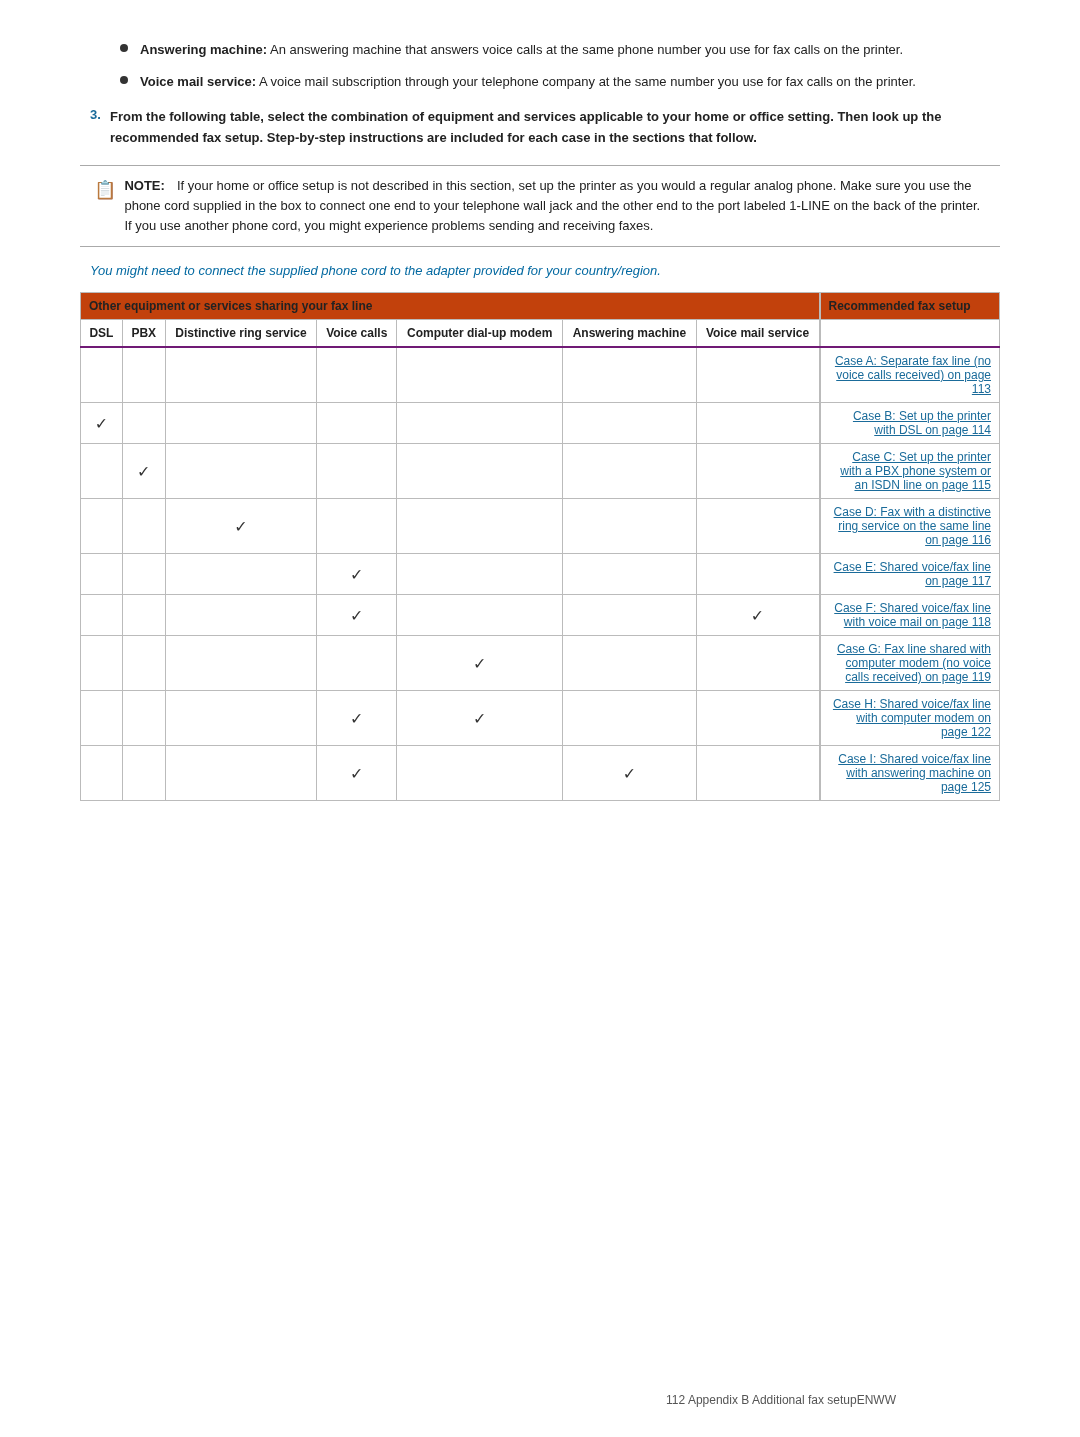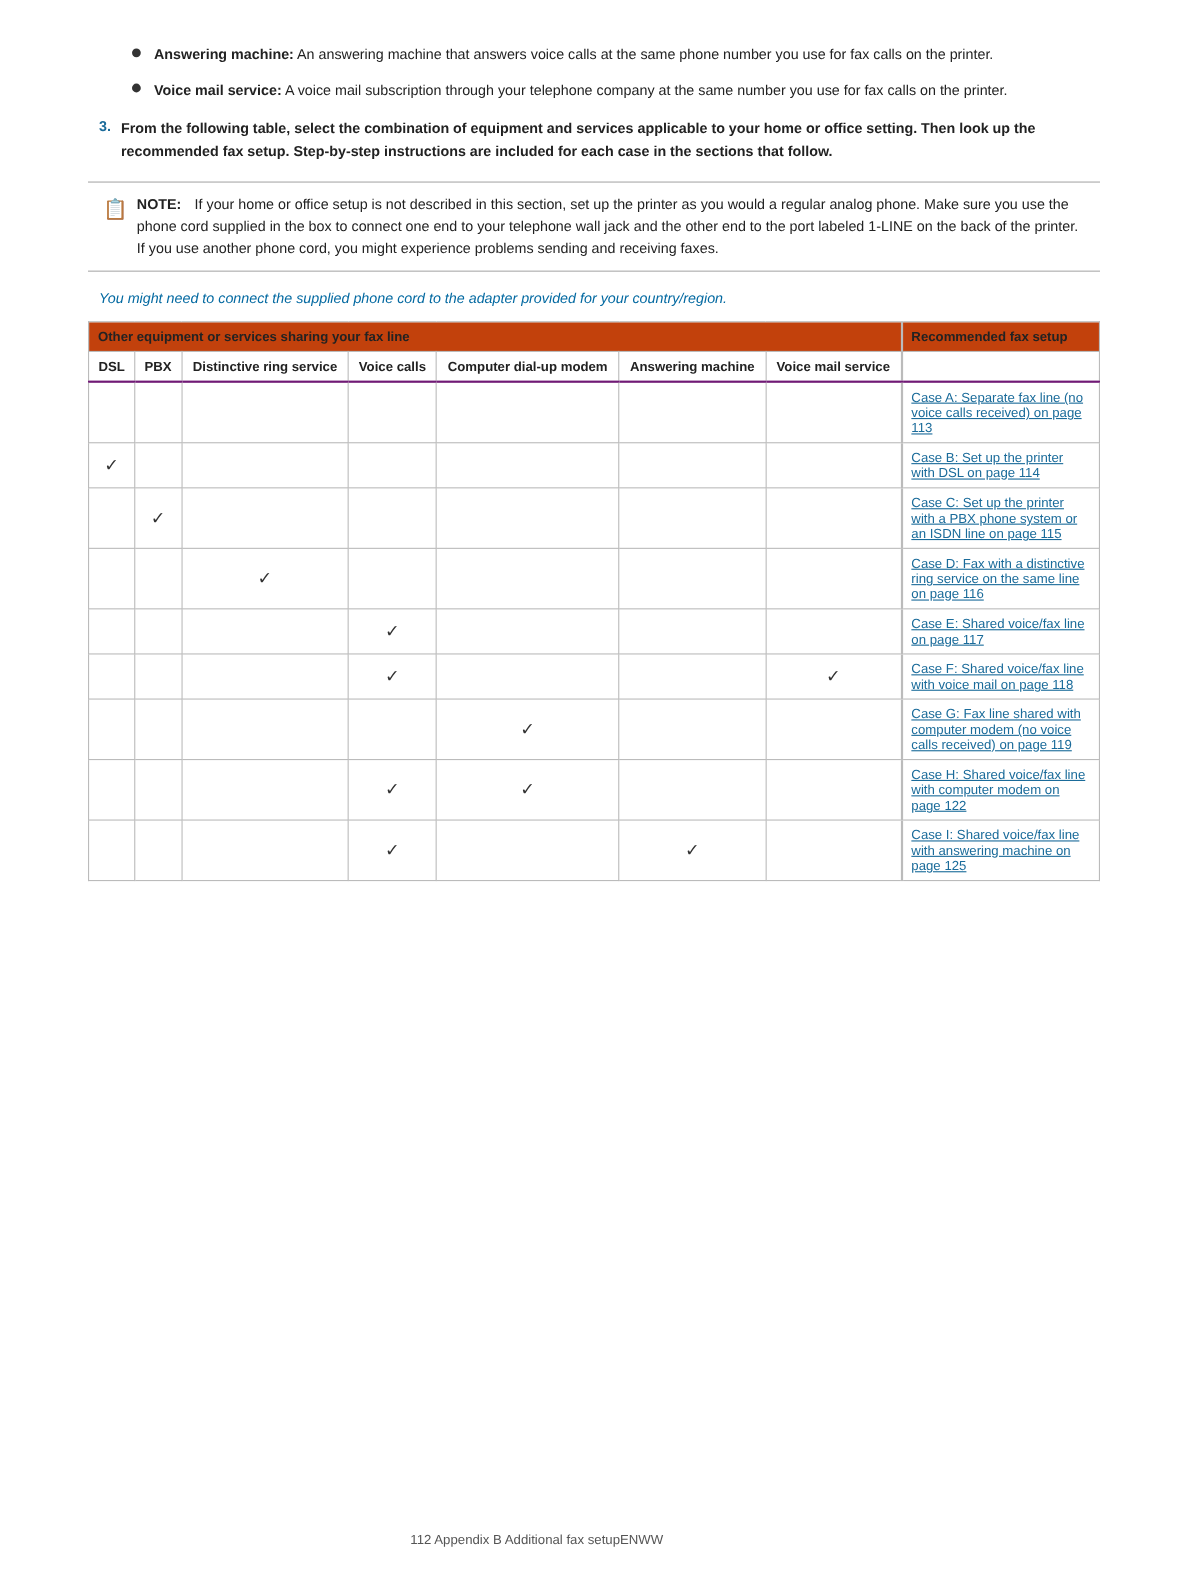--- a/index.html
+++ b/index.html
@@ -143,33 +143,34 @@
       font-size: 12px;
       border-bottom: 1px solid #bbb;
     }
 
     .footer-bar {
       position: fixed;
       bottom: 30px;
       left: 0;
       width: 976px;
       display: flex;
-      justify-content: center;
+      justify-content: flex-end;
       padding: 0 80px;
       font-size: 12px;
       color: #555;
     }
 
     td.center-cell {
       text-align: center;
       vertical-align: middle;
     }
 
     .recommended-col {
       width: 180px;
+      text-align: right;
     }
 
   </style>
 </head>
 <body>
 
 <div class="bullet-section">
   <div class="bullet-item">
     <div class="bullet-dot"></div>
     <div class="bullet-text">

